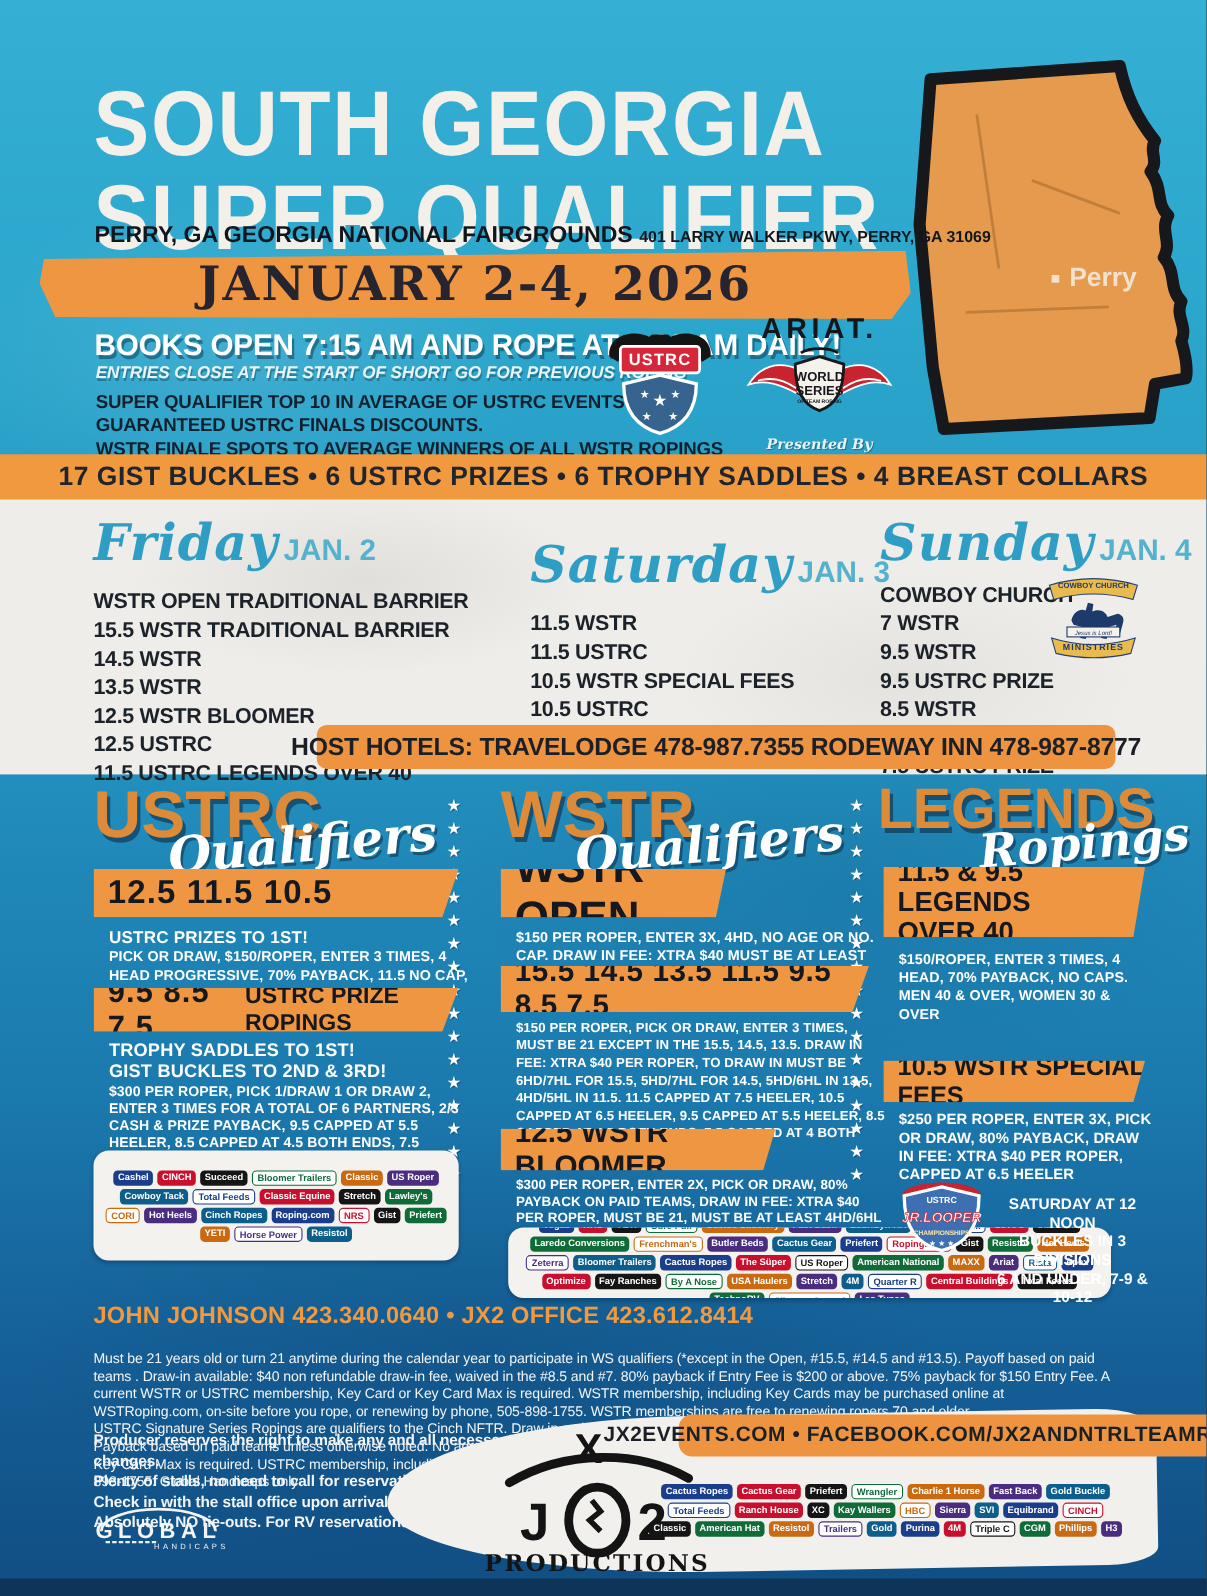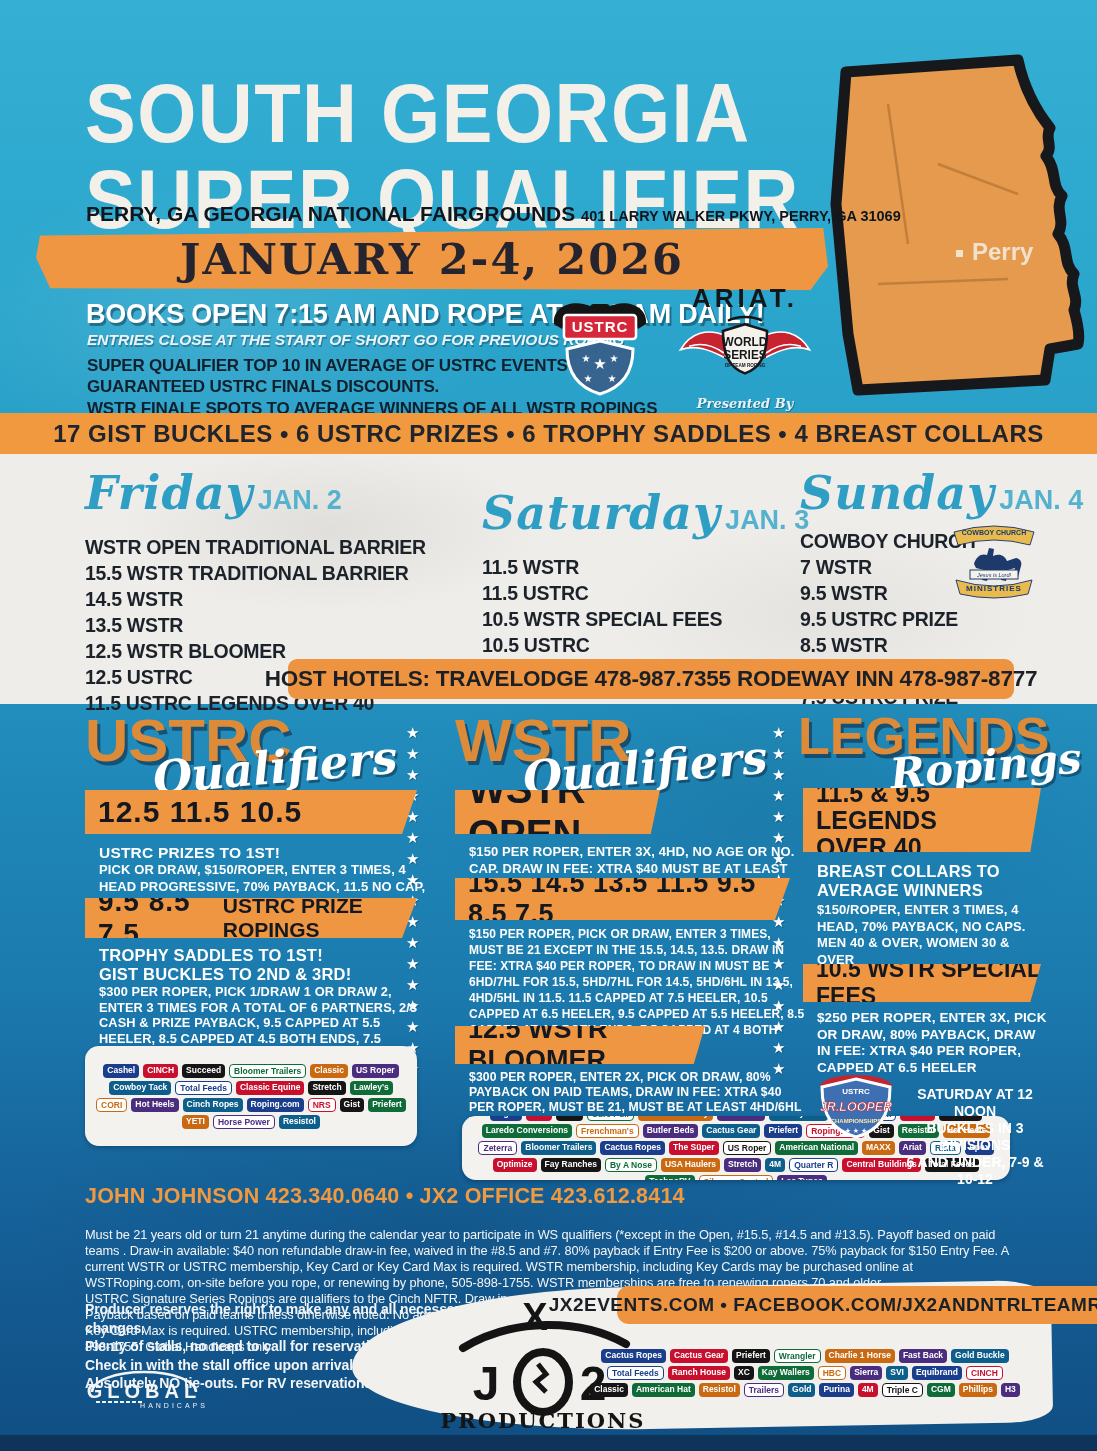--- a/index.html
+++ b/index.html
@@ -305,21 +305,20 @@
       <div class="chip" style="background: rgb(74, 45, 126); color: rgb(255, 255, 255);">Las Tunas</div>
     </div>
 
   <div class="abs colword" style="left:798px;top:706px;font-size:52px;">LEGENDS</div>
   <div class="abs colscript" style="left:888px;top:750px;font-size:42px;">Ropings</div>
   <div class="abs obanner" style="left:803px;top:788px;width:238px;height:64px;flex-direction:column;align-items:flex-start;justify-content:center;">
     <span style="font-size:25px;line-height:27px;">11.5 &amp; 9.5 LEGENDS</span>
     <span style="font-size:25px;line-height:27px;">OVER 40</span>
   </div>
   <div class="abs" style="left:817px;top:862px;width:228px;">
-    <div class="whead" style="font-size:16.5px;line-height:19px;">BREAST COLLARS TO AVERAGE WINNERS</div>
     <div class="wbody" style="font-size:13px;line-height:16.5px;margin-top:2px;">$150/ROPER, ENTER 3 TIMES, 4 HEAD, 70% PAYBACK, NO CAPS. MEN 40 &amp; OVER, WOMEN 30 &amp; OVER</div>
   </div>
   <div class="abs obanner" style="left:803px;top:964px;width:238px;height:38px;font-size:23px;">10.5  WSTR SPECIAL FEES</div>
   <div class="abs wbody" style="left:817px;top:1010px;width:232px;font-size:13.5px;line-height:16.5px;">$250 PER ROPER, ENTER 3X, PICK OR DRAW, 80% PAYBACK, DRAW IN FEE: XTRA $40 PER ROPER, CAPPED AT 6.5 HEELER</div>
 
   <svg class="abs" style="left:812px;top:1072px;width:88px;height:68px;" viewBox="0 0 88 66">
     <path d="M10,14 C20,2 68,2 78,14" stroke="#C8242F" stroke-width="6" fill="none"></path>
     <path d="M44,6 L78,14 C78,44 66,58 44,64 C22,58 10,44 10,14 Z" fill="#3D6FB2" stroke="#fff" stroke-width="3"></path>
     <text x="44" y="21" font-size="8" font-weight="bold" fill="#fff" text-anchor="middle">USTRC</text>
     <text x="44" y="38" font-size="12.5" font-weight="bold" font-style="italic" fill="#fff" stroke="#C8242F" stroke-width="0.6" text-anchor="middle">JR.LOOPER</text>

